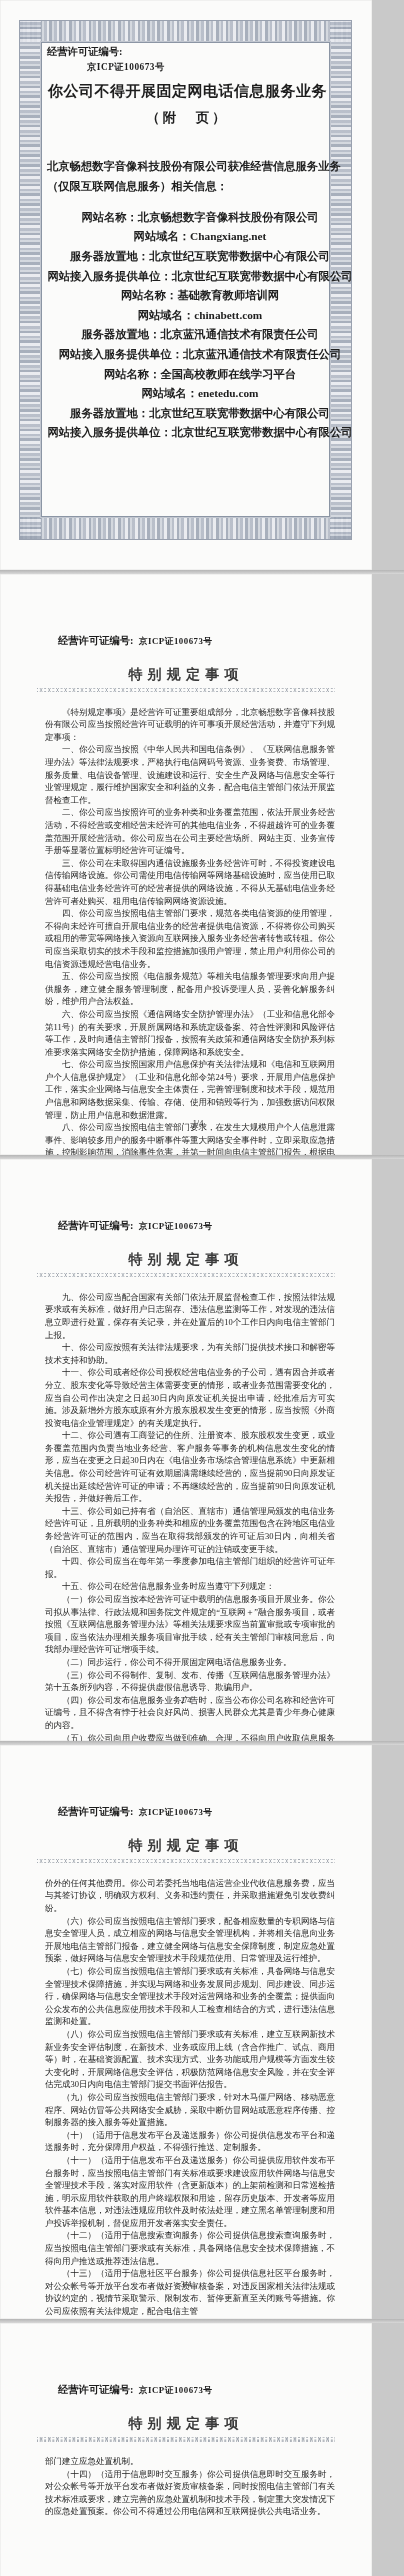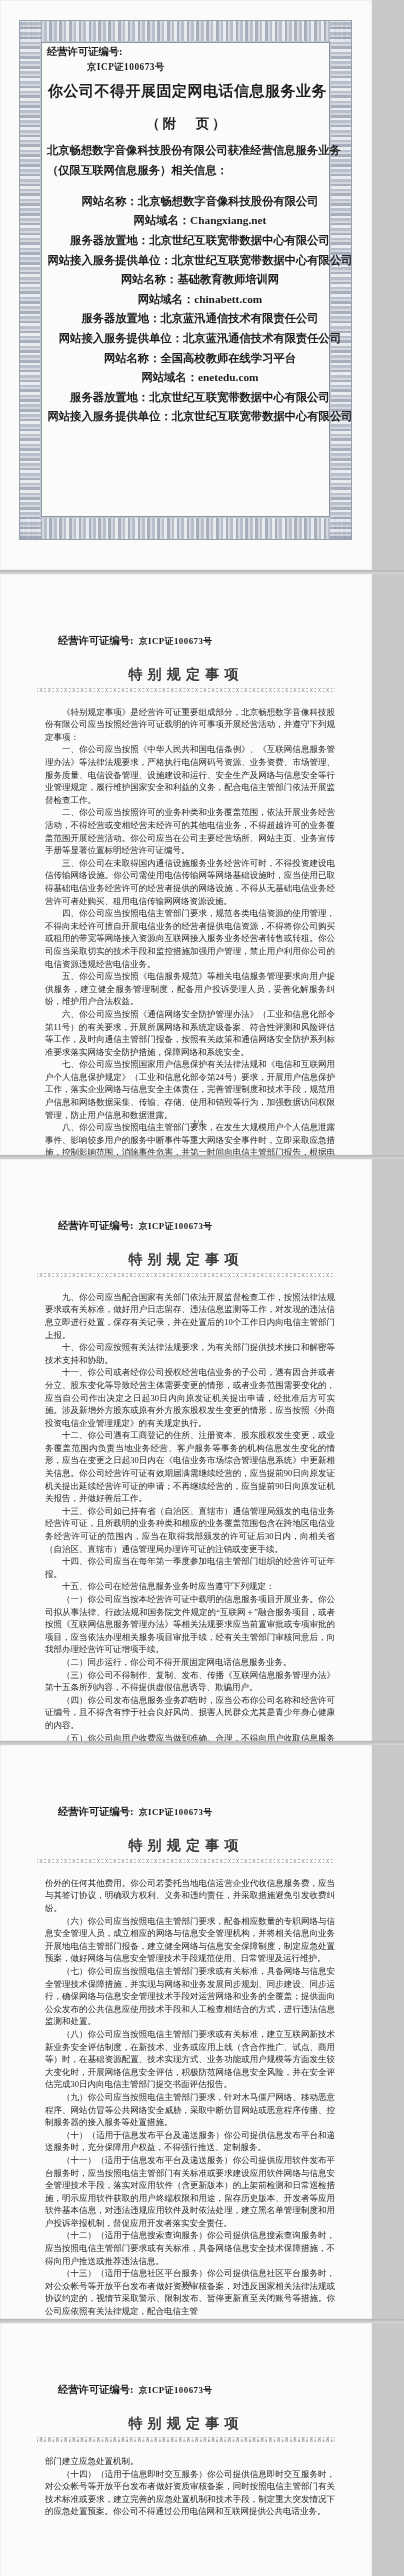--- a/index.html
+++ b/index.html
@@ -12,22 +12,22 @@
   .cover-frame{position:absolute;top:19.6px;left:18.5px;right:19.6px;bottom:30px;border:0.5px solid #99a1af;}
   .cover-frame .edge{position:absolute;opacity:.85;}
   .edge.h{left:0;right:0;height:21.6px;background:repeating-linear-gradient(90deg,#99a2b1 0 2.6px,#cdd2da 2.6px 4.6px,#aeb5c2 4.6px 7.2px,#e7e9ee 7.2px 9.8px);}
   .edge.v{top:0;bottom:0;width:21.6px;background:repeating-linear-gradient(0deg,#99a2b1 0 2.6px,#cdd2da 2.6px 4.6px,#aeb5c2 4.6px 7.2px,#e7e9ee 7.2px 9.8px);}
   .edge.t{top:0;} .edge.b{bottom:0;} .edge.l{left:0;} .edge.r{right:0;}
   .frame-line{position:absolute;inset:21.6px;border:1px solid #8b95a4;outline:0.5px solid #c2c7d0;}
   .cover-content{position:absolute;top:45px;left:47px;right:44px;}
   .cover-license-label{font-size:10.3px;font-weight:700;}
   .cover-license-number{margin:2.1px 0 0 40px;font-size:9.3px;font-weight:600;letter-spacing:0.5px;}
   .cover-title{margin-top:8.2px;text-align:center;font-size:15px;font-weight:700;letter-spacing:0.5px;}
-  .cover-subtitle{margin-top:14px;text-align:center;font-size:13.4px;font-weight:700;letter-spacing:3.1px;}
-  .cover-intro{margin-top:8px;font-size:11.3px;font-weight:600;line-height:19.6px;width:306px;}
+  .cover-subtitle{margin-top:8px;text-align:center;font-size:13.4px;font-weight:700;letter-spacing:3.1px;}
+  .cover-intro{margin-top:30px;font-size:11.3px;font-weight:600;line-height:19.6px;width:306px;}
   .cover-entries{margin-top:5.2px;font-size:11.3px;font-weight:600;line-height:19.6px;width:306px;text-align:center;}
   .info-line{margin:0;}
 
   
   .sp{font-size:8.5px;}
   .p2{height:581px;} .p3{height:582px;} .p4{height:574px;} .p5{height:550px;}
   .sp-header{padding:60px 0 0 58px;display:flex;align-items:baseline;}
   .sp-license-label{font-size:10.3px;font-weight:700;}
   .sp-license-number{font-size:8.8px;font-weight:600;margin-left:5.2px;letter-spacing:0.5px;}
   .sp-title{margin-top:18px;text-align:center;font-size:14px;font-weight:700;letter-spacing:5.2px;color:#3a3a3a;}

